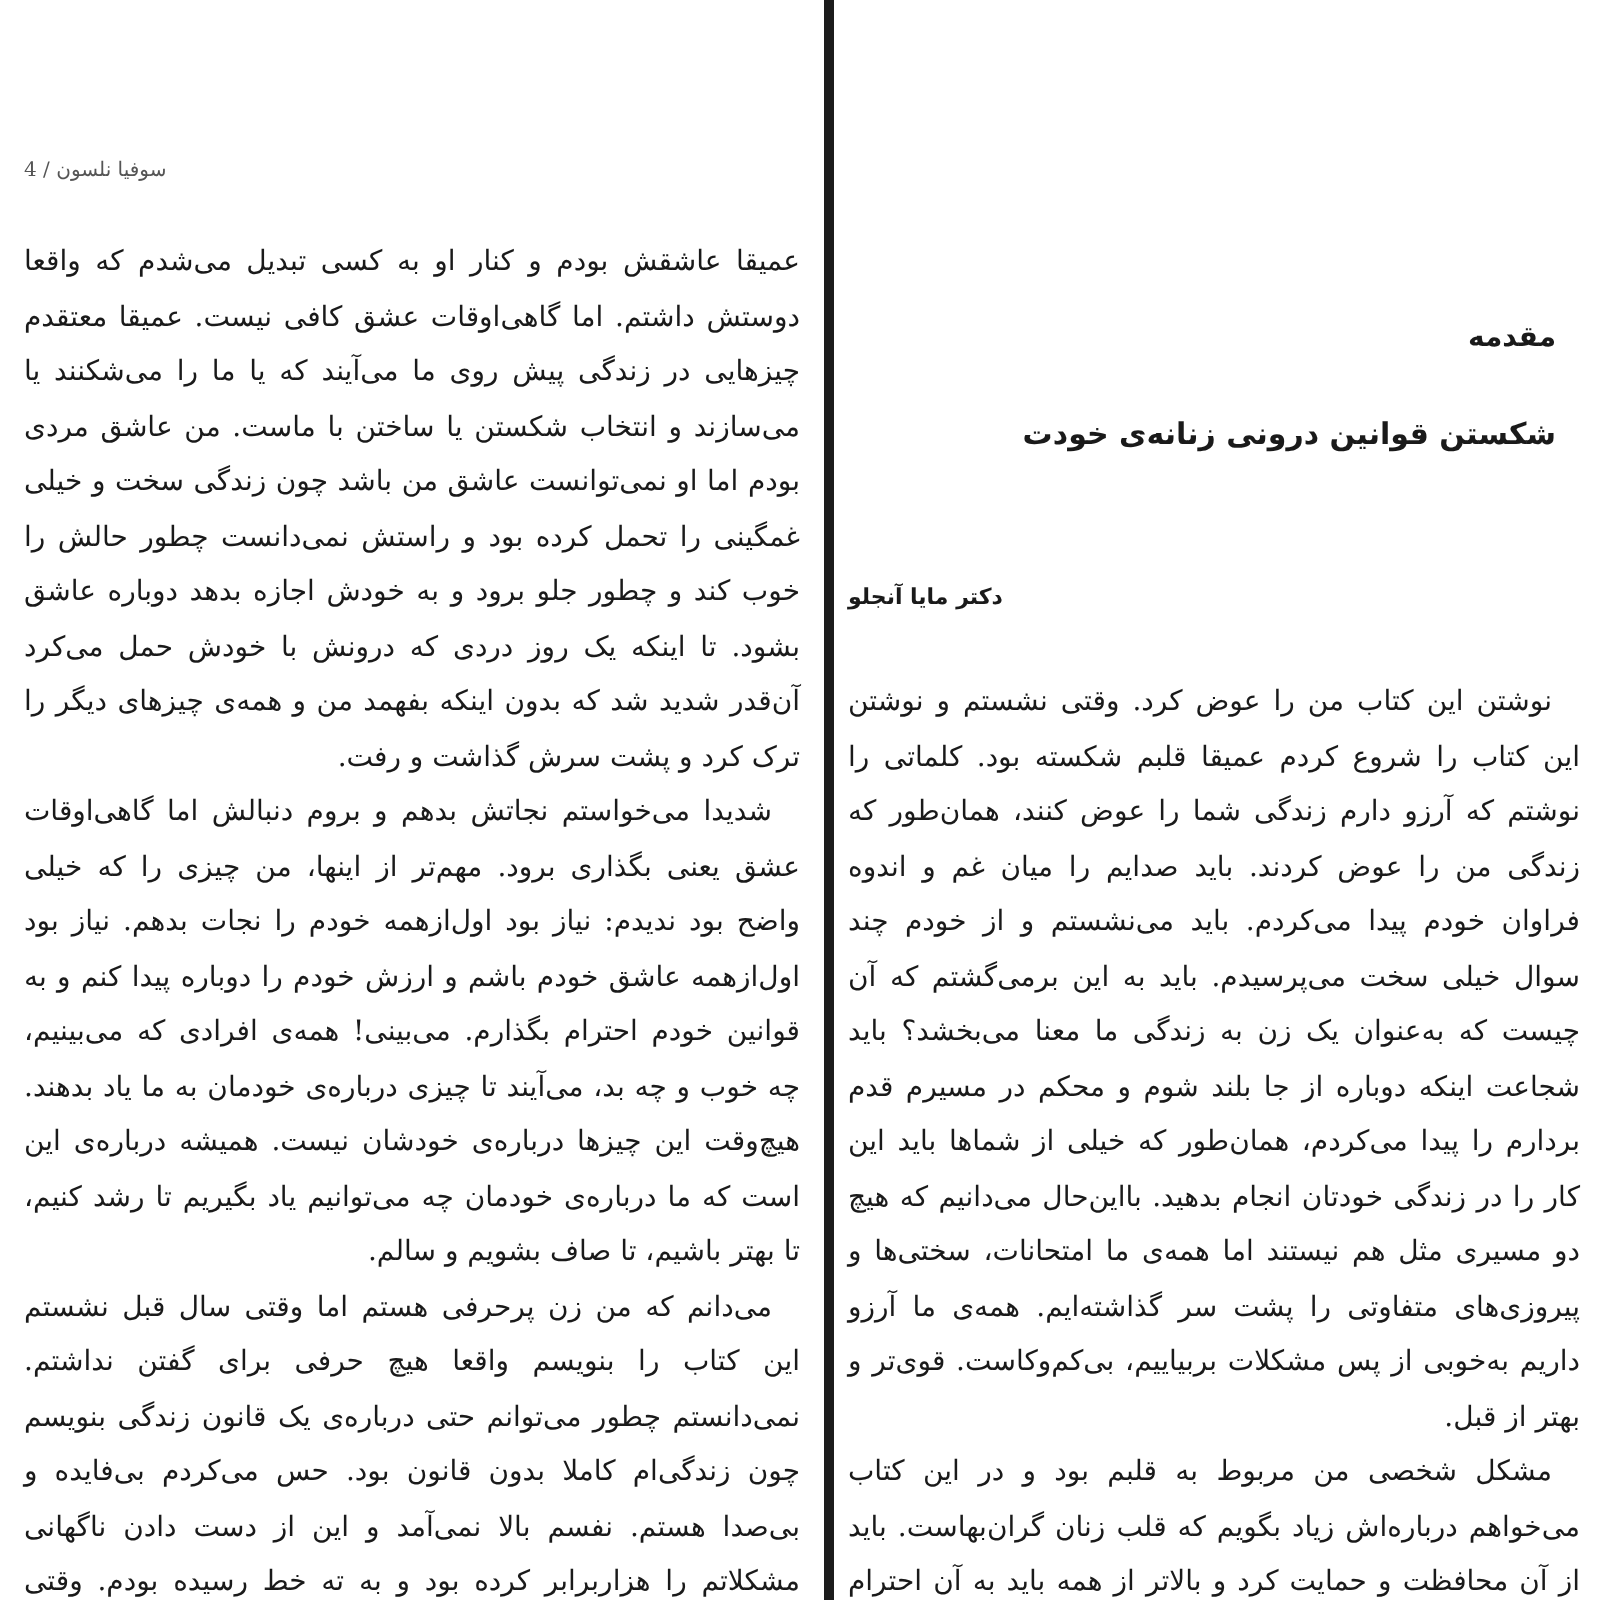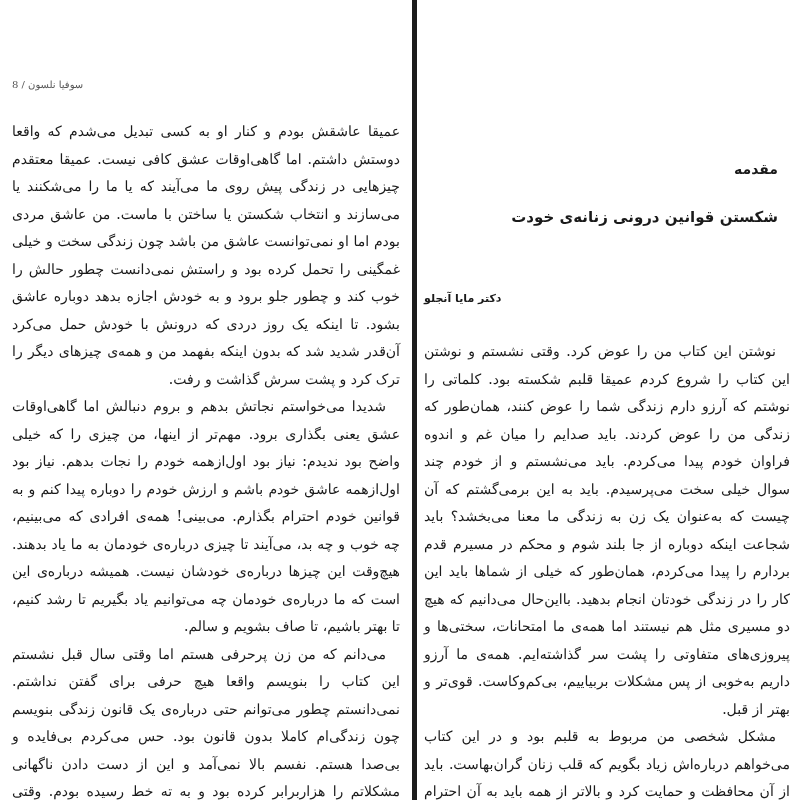--- a/index.html
+++ b/index.html
@@ -17,21 +17,21 @@
   .indent { text-indent: 14px; }
   .chapter-label { position: absolute; top: 161px; right: 18px; font-family: "DejaVu Sans", sans-serif; font-weight: bold; font-size: 14px; }
   .chapter-title { position: absolute; top: 208px; right: 18px; font-family: "DejaVu Sans", sans-serif; font-weight: bold; font-size: 15px; margin-left: 14px; }
   .epigraph { position: absolute; top: 266px; right: 18px; font-family: "DejaVu Sans", sans-serif; font-weight: bold; font-size: 11px; }
   .epigraph-author { position: absolute; top: 292px; left: 6px; font-family: "DejaVu Sans", sans-serif; font-weight: bold; font-size: 11px; text-align: center; }
 </style>
 </head>
 <body>
 
 <div class="page page-left">
-  <div class="running-header">سوفیا نلسون / 8</div>
+  <div class="running-header">سوفیا نلسون / 4</div>
   <div class="body-text left-body">
     <p>عمیقا عاشقش بودم و کنار او به کسی تبدیل می‌شدم که واقعا دوستش داشتم. اما گاهی‌اوقات عشق کافی نیست. عمیقا معتقدم چیزهایی در زندگی پیش روی ما می‌آیند که یا ما را می‌شکنند یا می‌سازند و انتخاب شکستن یا ساختن با ماست. من عاشق مردی بودم اما او نمی‌توانست عاشق من باشد چون زندگی سخت و خیلی غمگینی را تحمل کرده بود و راستش نمی‌دانست چطور حالش را خوب کند و چطور جلو برود و به خودش اجازه بدهد دوباره عاشق بشود. تا اینکه یک روز دردی که درونش با خودش حمل می‌کرد آن‌قدر شدید شد که بدون اینکه بفهمد من و همه‌ی چیزهای دیگر را ترک کرد و پشت سرش گذاشت و رفت.</p>
     <p class="indent">شدیدا می‌خواستم نجاتش بدهم و بروم دنبالش اما گاهی‌اوقات عشق یعنی بگذاری برود. مهم‌تر از اینها، من چیزی را که خیلی واضح بود ندیدم: نیاز بود اول‌ازهمه خودم را نجات بدهم. نیاز بود اول‌ازهمه عاشق خودم باشم و ارزش خودم را دوباره پیدا کنم و به قوانین خودم احترام بگذارم. می‌بینی! همه‌ی افرادی که می‌بینیم، چه خوب و چه بد، می‌آیند تا چیزی درباره‌ی خودمان به ما یاد بدهند. هیچ‌وقت این چیزها درباره‌ی خودشان نیست. همیشه درباره‌ی این است که ما درباره‌ی خودمان چه می‌توانیم یاد بگیریم تا رشد کنیم، تا بهتر باشیم، تا صاف بشویم و سالم.</p>
     <p class="indent">می‌دانم که من زن پرحرفی هستم اما وقتی سال قبل نشستم این کتاب را بنویسم واقعا هیچ حرفی برای گفتن نداشتم. نمی‌دانستم چطور می‌توانم حتی درباره‌ی یک قانون زندگی بنویسم چون زندگی‌ام کاملا بدون قانون بود. حس می‌کردم بی‌فایده و بی‌صدا هستم. نفسم بالا نمی‌آمد و این از دست دادن ناگهانی مشکلاتم را هزاربرابر کرده بود و به ته خط رسیده بودم. وقتی کسی که برایمان ارزشمند است را از دست می‌دهیم، خیلی چیزهای دیگر که به آنها متصل هستند</p>
   </div>
 </div>
 
 <div class="divider"></div>
 
 <div class="page page-right">

